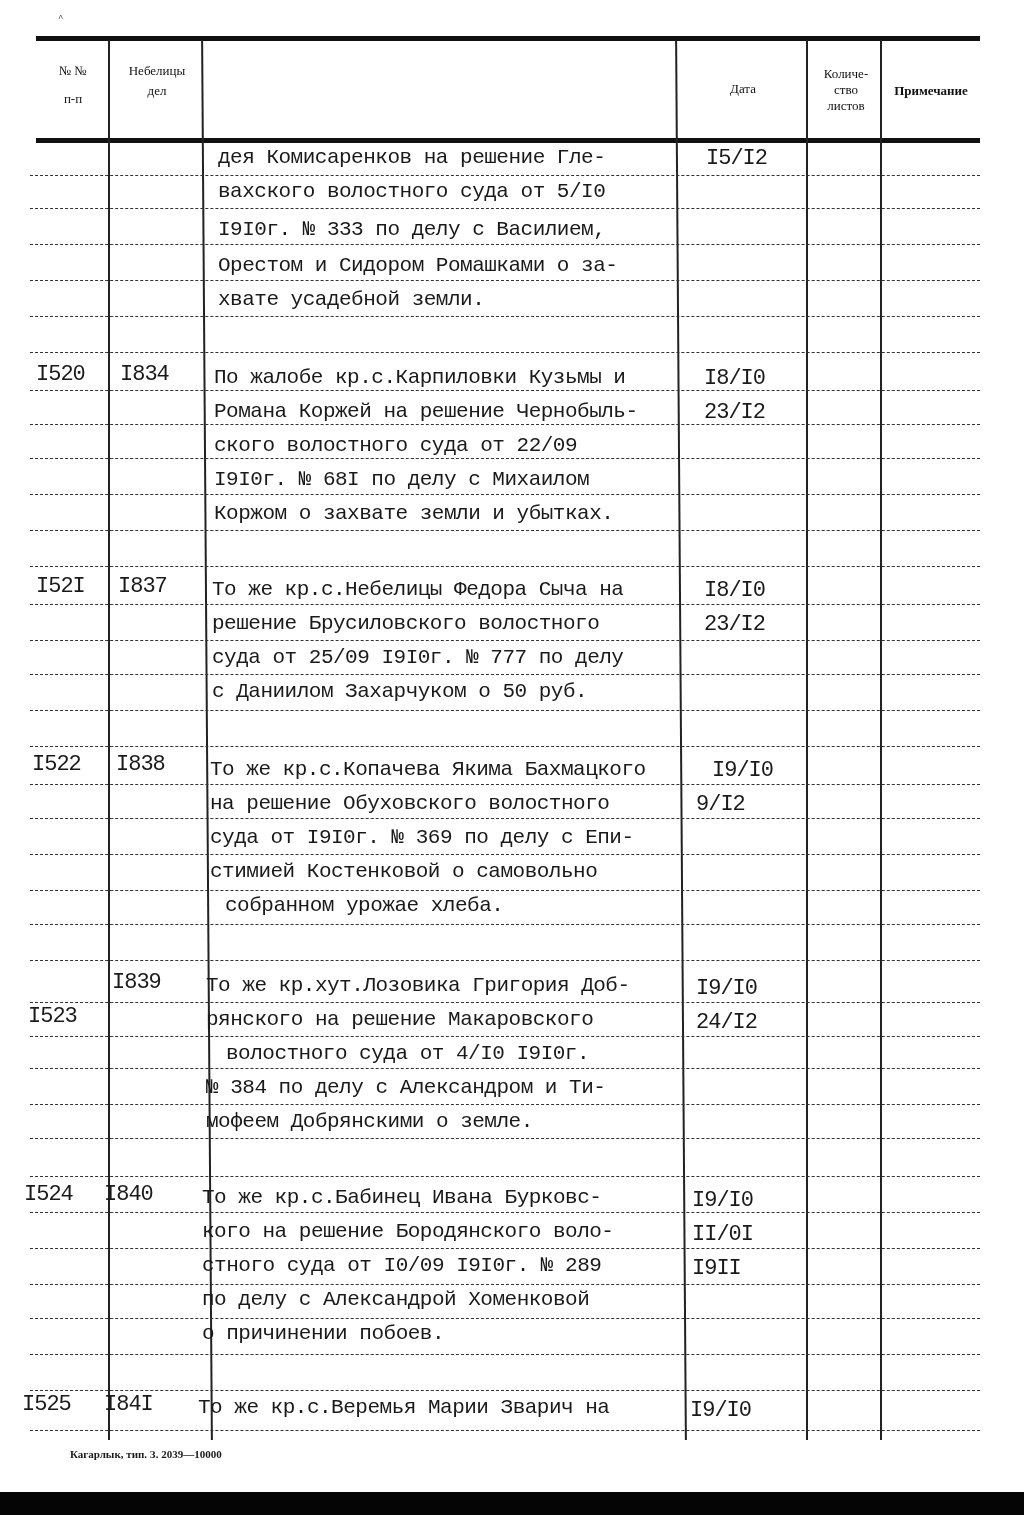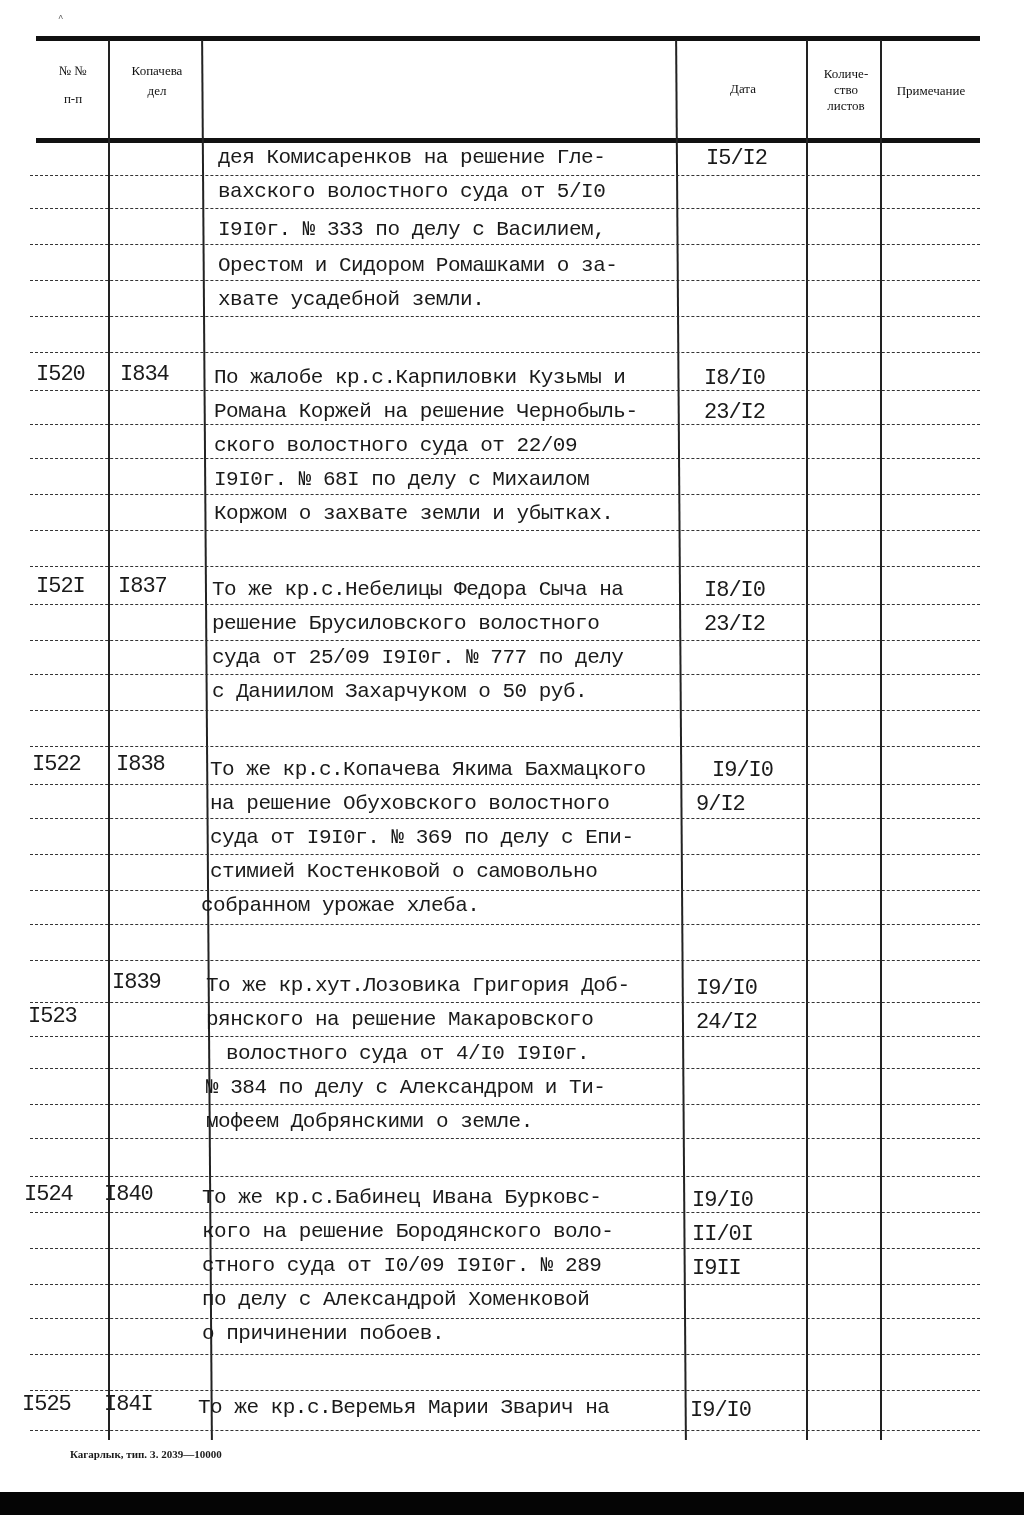--- a/index.html
+++ b/index.html
@@ -29,30 +29,30 @@
   <div class="vline" style="left:206px; top:40px; height:1400px; transform:skewX(0.4deg);"></div>
   <div class="vline" style="left:680px; top:40px; height:1400px; transform:skewX(0.4deg);"></div>
   <div class="vline" style="left:806px; top:40px; height:1400px;"></div>
   <div class="vline" style="left:880px; top:40px; height:1400px;"></div>
 
   <div class="hdr" style="left:40px; top:62px; width:66px;">
     <div>№ №</div>
     <div style="margin-top:10px;">п-п</div>
   </div>
   <div class="hdr" style="left:110px; top:62px; width:94px;">
-    <div>Копачева</div>
+    <div>Небелицы</div>
     <div style="margin-top:2px;">дел</div>
   </div>
   <div class="hdr" style="left:682px; top:80px; width:122px;">Дата</div>
   <div class="hdr" style="left:808px; top:66px; width:76px; line-height:16px;">
     <div>Количе-</div>
     <div>ство</div>
     <div>листов</div>
   </div>
-  <div class="hdr" style="left:882px; top:82px; width:98px;">Примечание</div>
+  <div class="hdr" style="left:882px; top:82px; width:98px;font-weight:bold;">Примечание</div>
 
   <div>
     <div class="hline" style="left:30px; top:175px; width:950px;"></div>
     <div class="hline" style="left:30px; top:208px; width:950px;"></div>
     <div class="hline" style="left:30px; top:244px; width:950px;"></div>
     <div class="hline" style="left:30px; top:280px; width:950px;"></div>
     <div class="hline" style="left:30px; top:316px; width:950px;"></div>
     <div class="hline" style="left:30px; top:352px; width:950px;"></div>
     <div class="hline" style="left:30px; top:390px; width:950px;"></div>
     <div class="hline" style="left:30px; top:424px; width:950px;"></div>
@@ -118,21 +118,21 @@
     <div class="row-date" style="left:704px; top:612px;">23/I2</div>
   </div>
 
   <div>
     <div class="row-num" style="left:32px; top:752px;">I522</div>
     <div class="row-idx" style="left:116px; top:752px;">I838</div>
     <div class="line-text" style="left:210px; top:758px;">То же кр.с.Копачева Якима Бахмацкого</div>
     <div class="line-text" style="left:210px; top:792px;">на решение Обуховского волостного</div>
     <div class="line-text" style="left:210px; top:826px;text-align:right;">суда от I9I0г. № 369 по делу с Епи-</div>
     <div class="line-text" style="left:210px; top:860px;">стимией Костенковой о самовольно</div>
-    <div class="line-text" style="left:194px; top:894px;padding-left:7px;">собранном урожае хлеба.</div>
+    <div class="line-text" style="left:218px; top:894px;padding-left:7px;">собранном урожае хлеба.</div>
     <div class="row-date" style="left:712px; top:758px;">I9/I0</div>
     <div class="row-date" style="left:696px; top:792px;">9/I2</div>
   </div>
 
   <div>
     <div class="row-num" style="left:28px; top:1004px;text-align:right;">I523</div>
     <div class="row-idx" style="left:112px; top:970px;">I839</div>
     <div class="line-text" style="left:206px; top:974px;">То же кр.хут.Лозовика Григория Доб-</div>
     <div class="line-text" style="left:206px; top:1008px;">рянского на решение Макаровского</div>
     <div class="line-text" style="left:206px; top:1042px;margin-left:20px;">волостного суда от 4/I0 I9I0г.</div>

